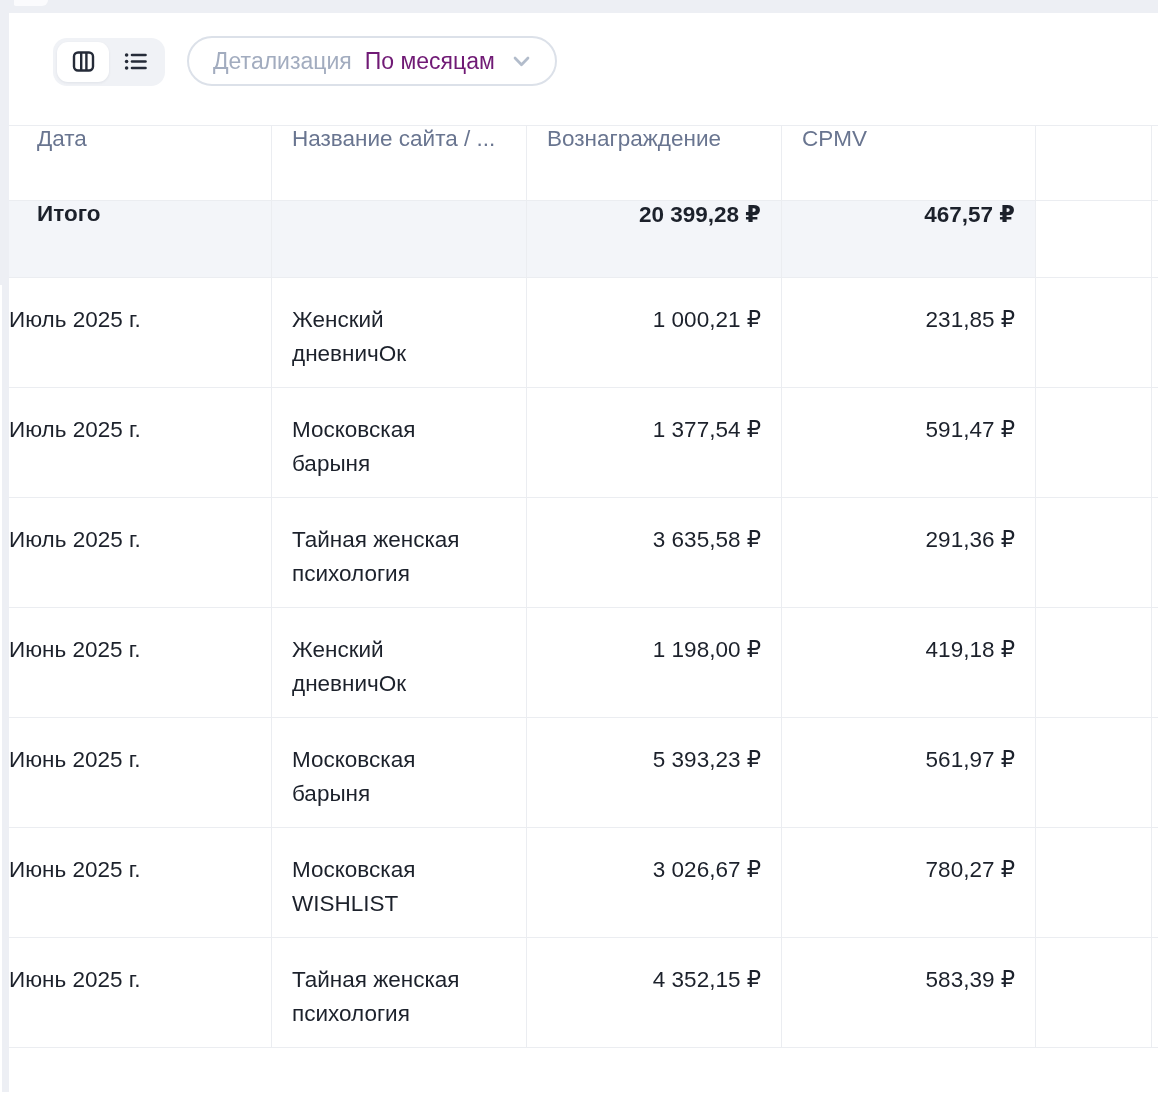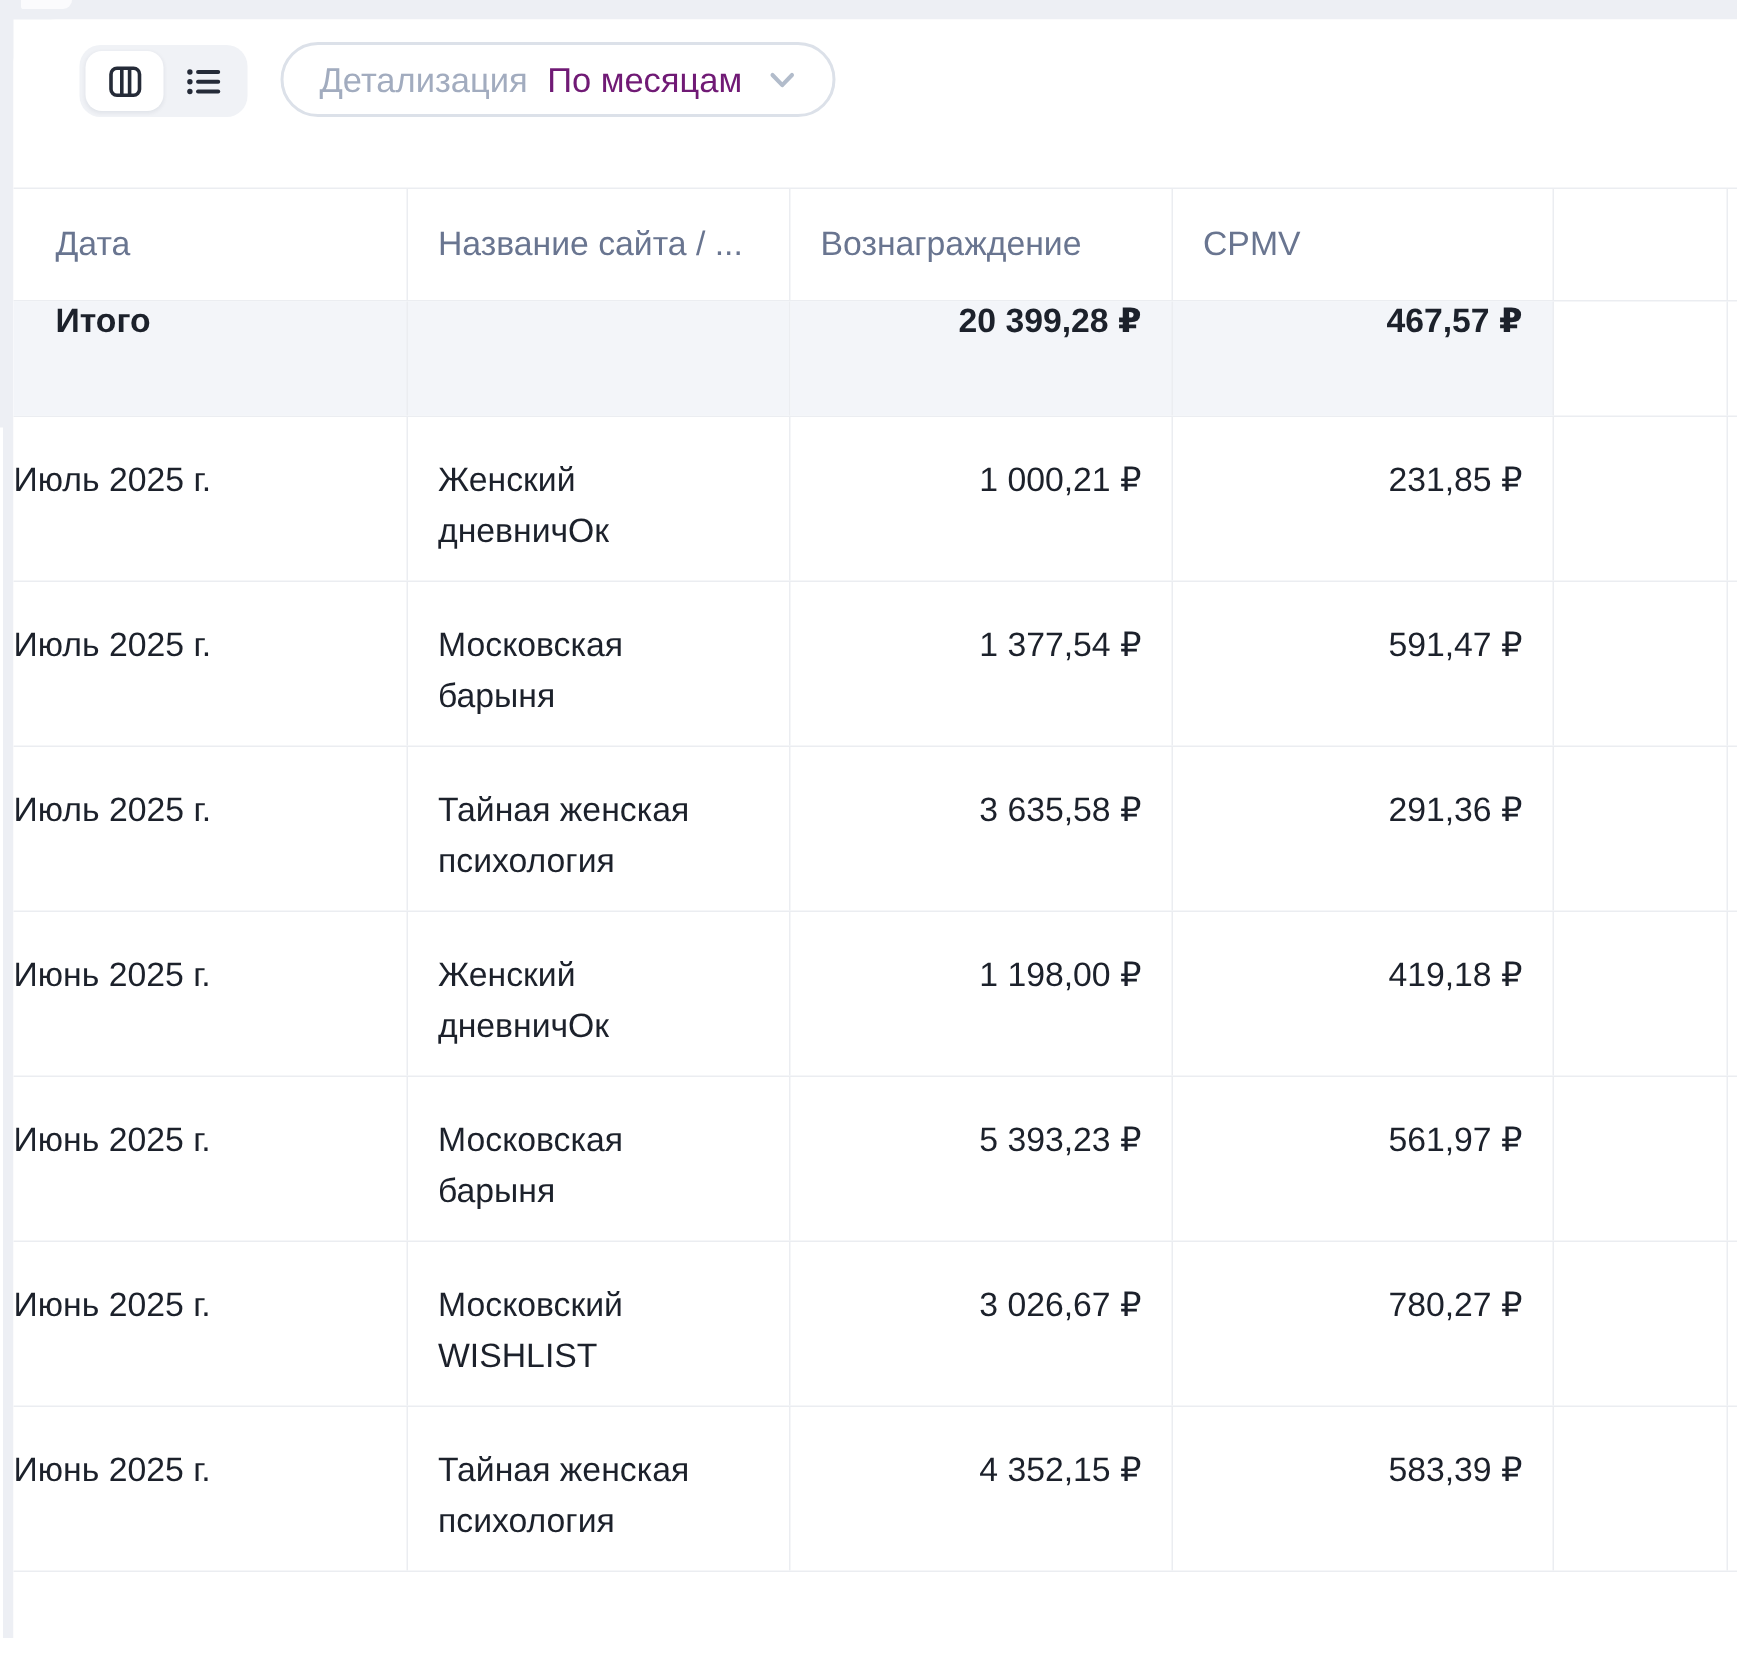--- a/index.html
+++ b/index.html
@@ -24,21 +24,21 @@
   }
   .top-band{position:absolute;left:0;top:0;width:1158px;height:13px;background:var(--page-bg);}
   .top-artifact{position:absolute;left:14px;top:0;width:34px;height:6px;background:#fbfbfd;border-radius:0 0 14px 4px;}
   .gutter{position:absolute;left:2px;top:0;width:7px;height:1092px;background:var(--page-bg);}
   .gutter-top{position:absolute;left:0;top:0;width:2px;height:285px;background:var(--page-bg);}
   .card{
     position:absolute;left:9px;top:13px;width:1149px;height:1093px;
     background:#ffffff;border-top-left-radius:28px;
   }
   
-  .toolbar{position:absolute;left:44px;top:31px;height:34px;display:flex;align-items:flex-end;}
+  .toolbar{position:absolute;left:44px;top:31px;height:34px;display:flex;align-items:center;}
   .seg{
     width:112px;height:48px;margin-top:1px;background:var(--seg-bg);
     border-radius:14px;display:flex;align-items:center;padding:4px;gap:0;
   }
   .seg-btn{
     width:52px;height:40px;border:none;background:transparent;border-radius:11px;
     display:flex;align-items:center;justify-content:center;cursor:pointer;
   }
   .seg-btn.active{background:#ffffff;box-shadow:0 1px 3px rgba(20,30,60,0.07);}
   .dd{
@@ -49,21 +49,21 @@
   }
   .dd-label{color:var(--muted);}
   .dd-value{color:#701a75;margin-left:13px;}
   .dd .chev{margin-left:15px;display:block;}
   
   .table{position:absolute;left:0;top:112px;width:1149px;border-top:1px solid var(--line);font-size:22.5px;}
   .trow{display:grid;grid-template-columns:263px 255px 255px 254px 116px 6px;border-bottom:1px solid var(--line);}
   .cell{min-width:0;}
   .cell:not(:last-child){border-right:1px solid var(--line);}
   .t-header{height:75px;}
-  .t-header .cell{display:flex;align-items:center;color:var(--head-text);padding-left:20px;padding-right:8px;white-space:nowrap;overflow:hidden;}
+  .t-header .cell{display:flex;color:var(--head-text);padding-left:20px;padding-right:8px;white-space:nowrap;overflow:hidden;}
   .t-header .cell:first-child{padding-left:28px;}
   .t-header .c-num{justify-content:flex-start;}
   .t-total{height:77px;font-weight:700;}
   .t-total .cell{display:flex;align-items:flex-start;padding-left:20px;}
   .t-total .cell:first-child{padding-left:28px;}
   .t-total .cell:nth-child(-n+4){background:var(--total-bg);}
   .t-total .c-num{justify-content:flex-end;padding-right:20px;}
   .t-row{height:110px;}
   .t-row .cell{padding-top:25px;line-height:34px;}
   .t-row .c-date{padding-right:10px;white-space:nowrap;}
@@ -185,21 +185,21 @@
       <div class="cell c-date">Июнь 2025 г.</div>
       <div class="cell c-site">Московская барыня</div>
       <div class="cell c-num">5 393,23 ₽</div>
       <div class="cell c-num">561,97 ₽</div>
       <div class="cell c-empty"></div>
       <div class="cell c-edge"></div>
     </div>
 
     <div class="trow t-row">
       <div class="cell c-date">Июнь 2025 г.</div>
-      <div class="cell c-site">Московский WISHLIST</div>
+      <div class="cell c-site">Московская WISHLIST</div>
       <div class="cell c-num">3 026,67 ₽</div>
       <div class="cell c-num">780,27 ₽</div>
       <div class="cell c-empty"></div>
       <div class="cell c-edge"></div>
     </div>
 
     <div class="trow t-row">
       <div class="cell c-date">Июнь 2025 г.</div>
       <div class="cell c-site">Тайная женская психология</div>
       <div class="cell c-num">4 352,15 ₽</div>

